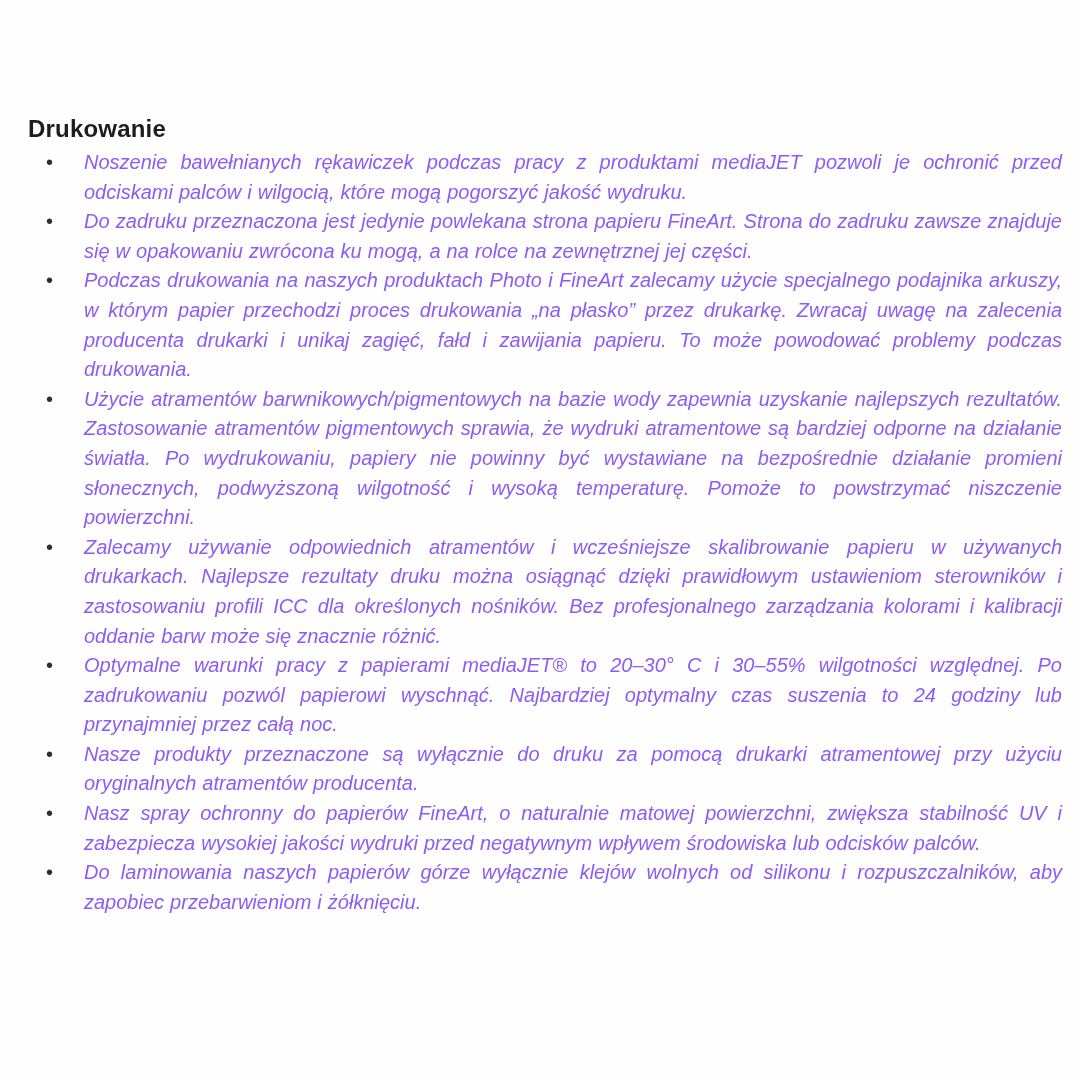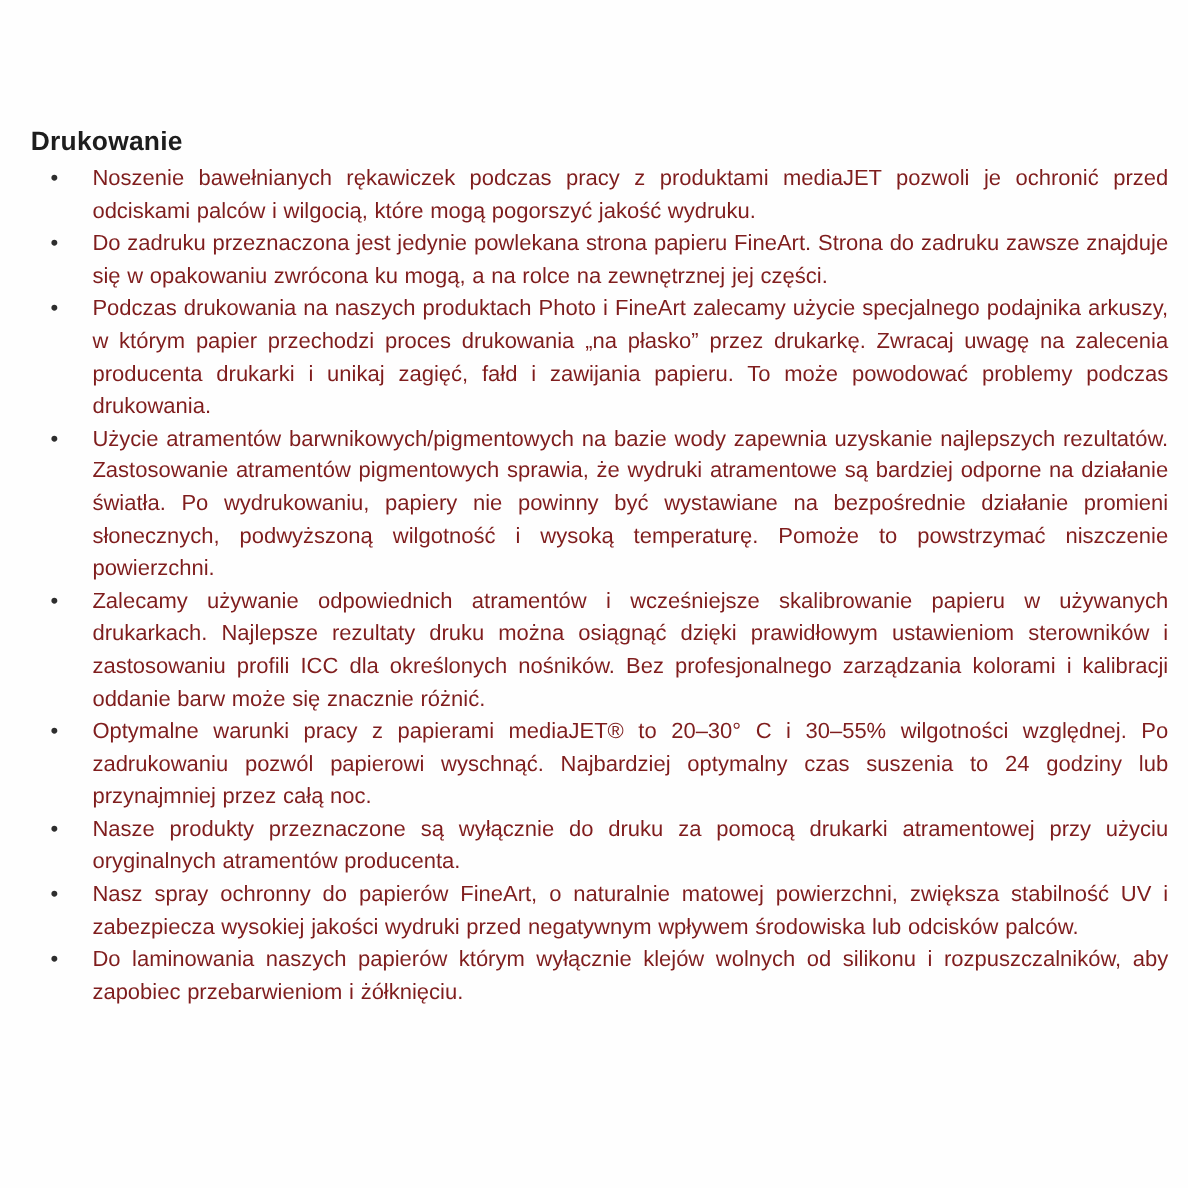--- a/index.html
+++ b/index.html
@@ -50,22 +50,23 @@
     padding-left: 8px;
     box-sizing: border-box;
     color: #2e2e2e;
   }
   .bullet-text {
     flex: 1 1 auto;
     font-size: 20px;
     line-height: 29.6px;
     text-align: justify;
     text-align-last: left;
-    color: #7f1d1d;
+    color: #8b5cf6;
     word-spacing: 0.5px;
+    font-style: italic;
   }
 </style>
 </head>
 <body>
 
 <div class="page">
 
   <h1 class="doc-title">Drukowanie</h1>
 
   <ul class="bullet-list">
@@ -105,17 +106,17 @@
       <span class="bullet-text">Nasze produkty przeznaczone są wyłącznie do druku za pomocą drukarki atramentowej przy użyciu oryginalnych atramentów producenta.</span>
     </li>
 
     <li class="bullet-item">
       <span class="bullet-marker">•</span>
       <span class="bullet-text">Nasz spray ochronny do papierów FineArt, o naturalnie matowej powierzchni, zwiększa stabilność UV i zabezpiecza wysokiej jakości wydruki przed negatywnym wpływem środowiska lub odcisków palców.</span>
     </li>
 
     <li class="bullet-item">
       <span class="bullet-marker">•</span>
-      <span class="bullet-text">Do laminowania naszych papierów którym wyłącznie klejów wolnych od silikonu i rozpuszczalników, aby zapobiec przebarwieniom i żółknięciu.</span>
+      <span class="bullet-text">Do laminowania naszych papierów górze wyłącznie klejów wolnych od silikonu i rozpuszczalników, aby zapobiec przebarwieniom i żółknięciu.</span>
     </li>
 
   </ul>
 </div>
 
 </body></html>

